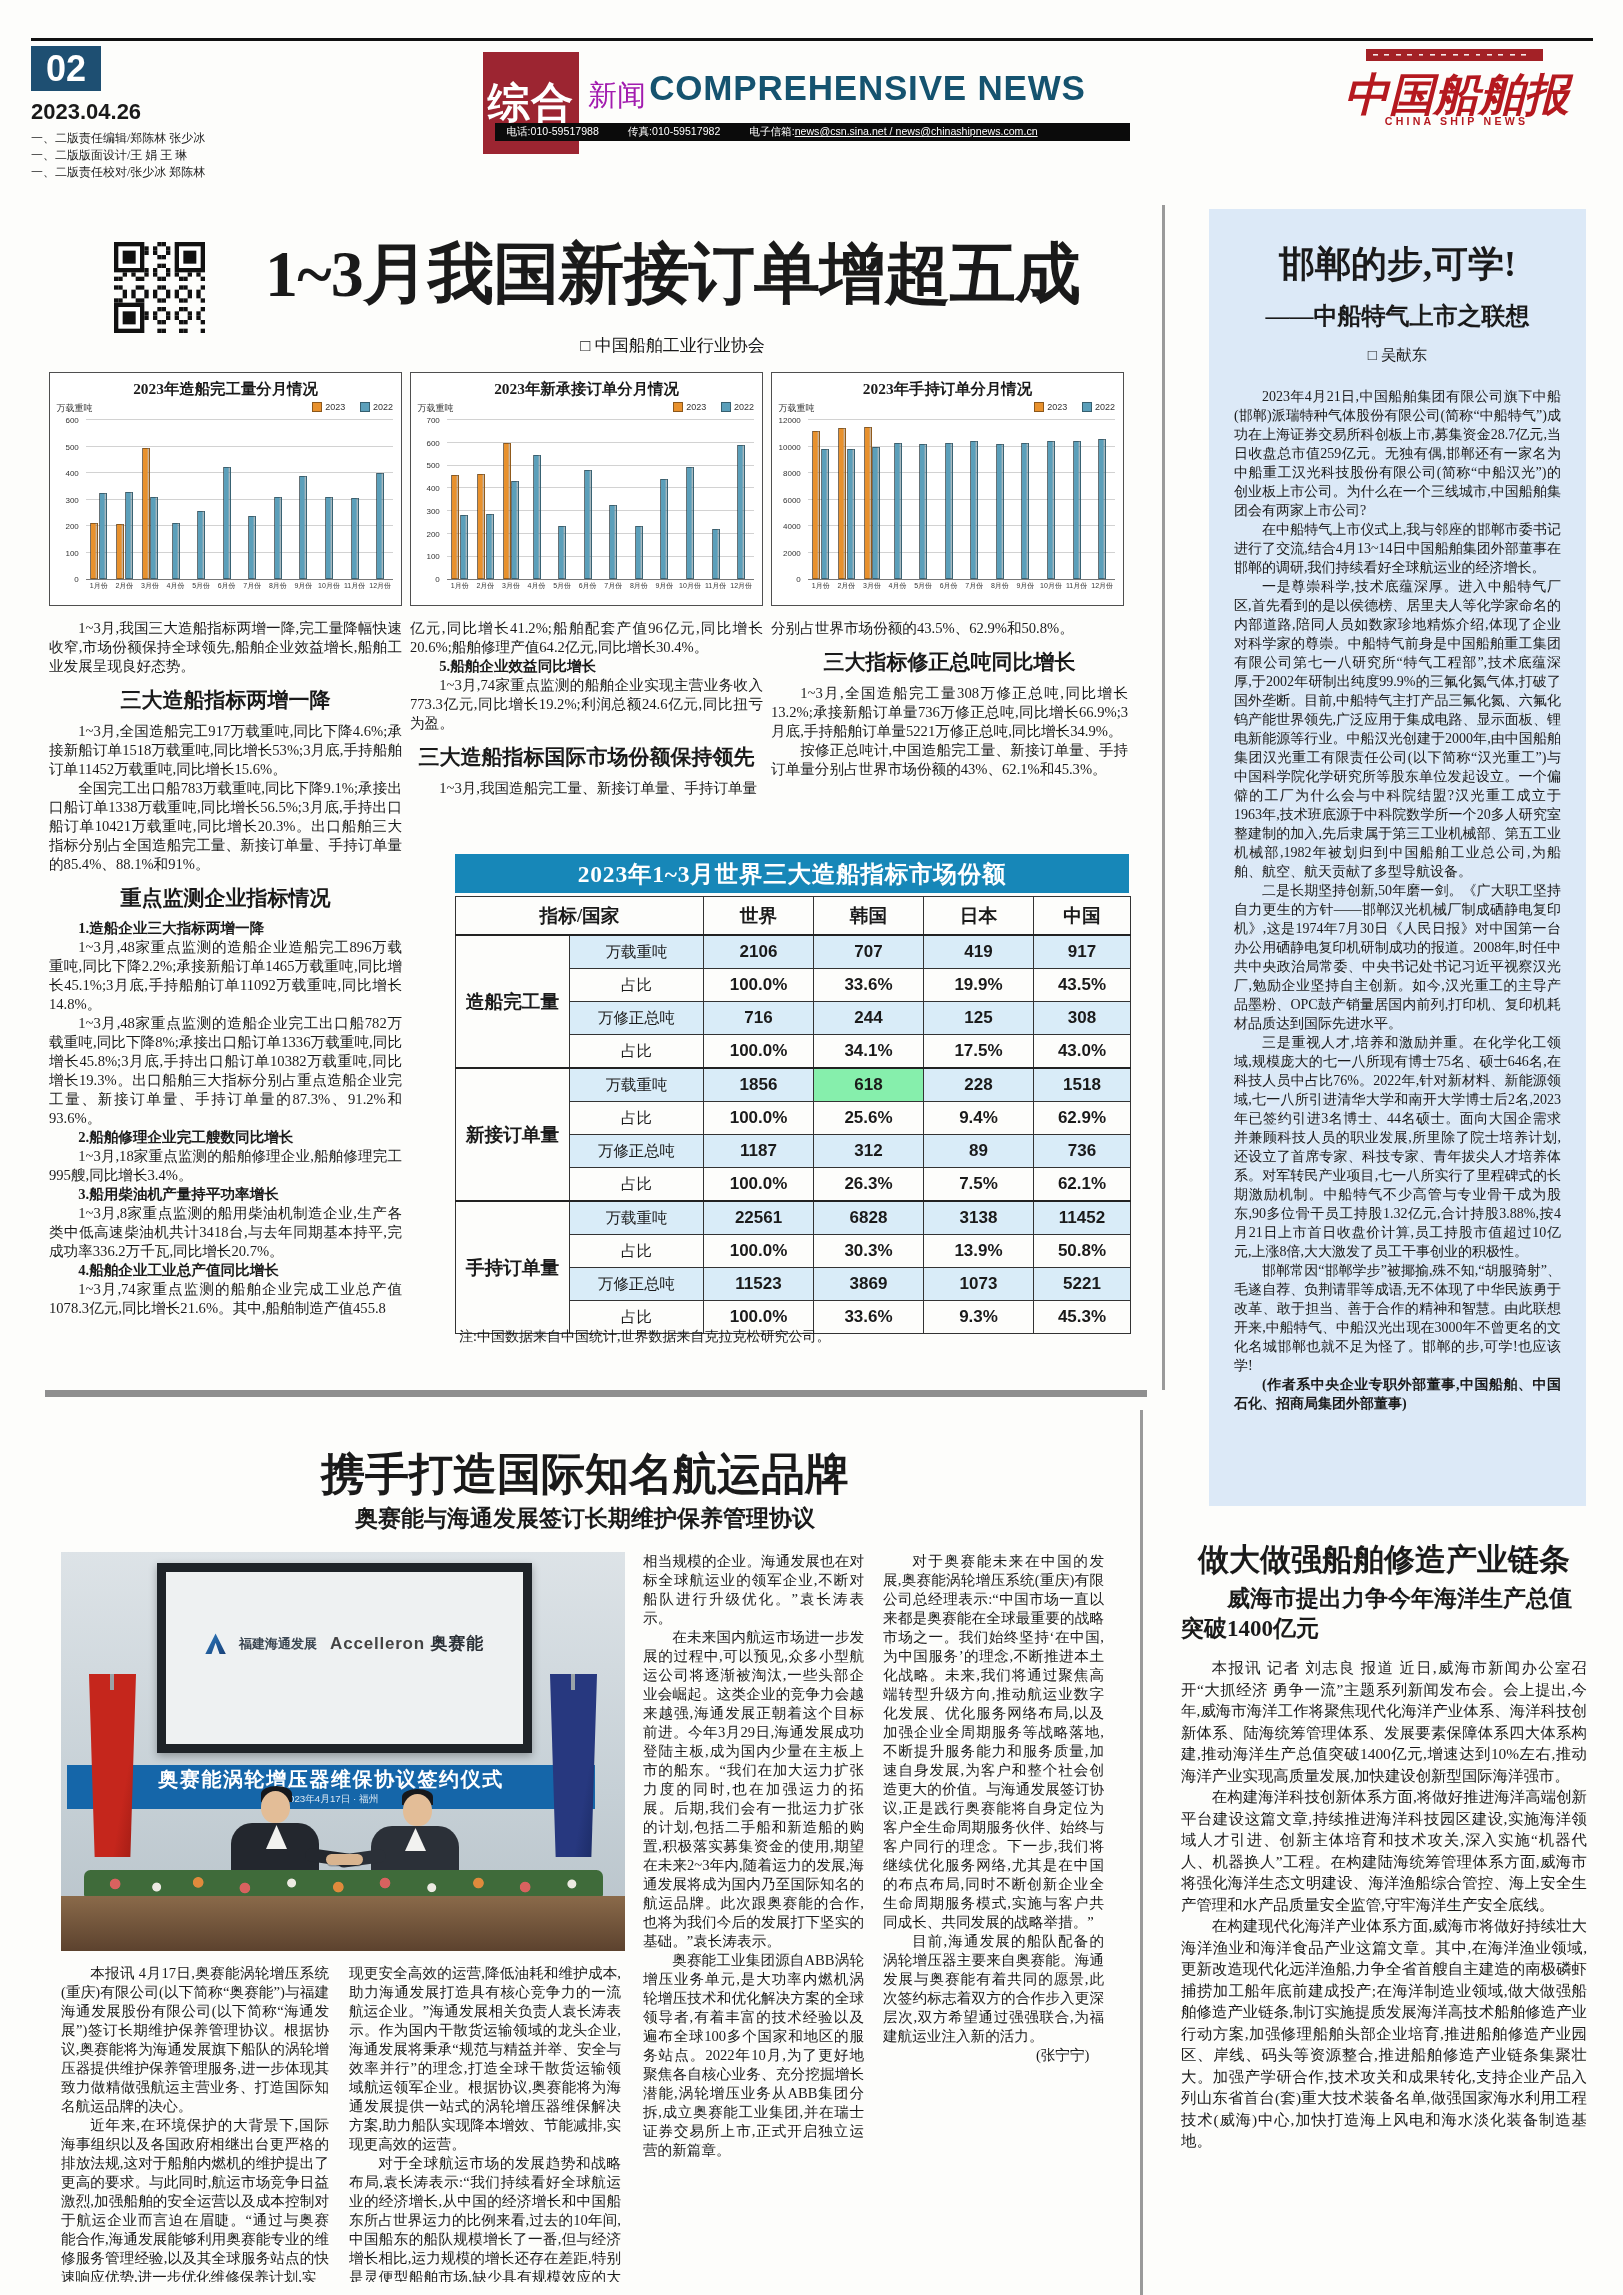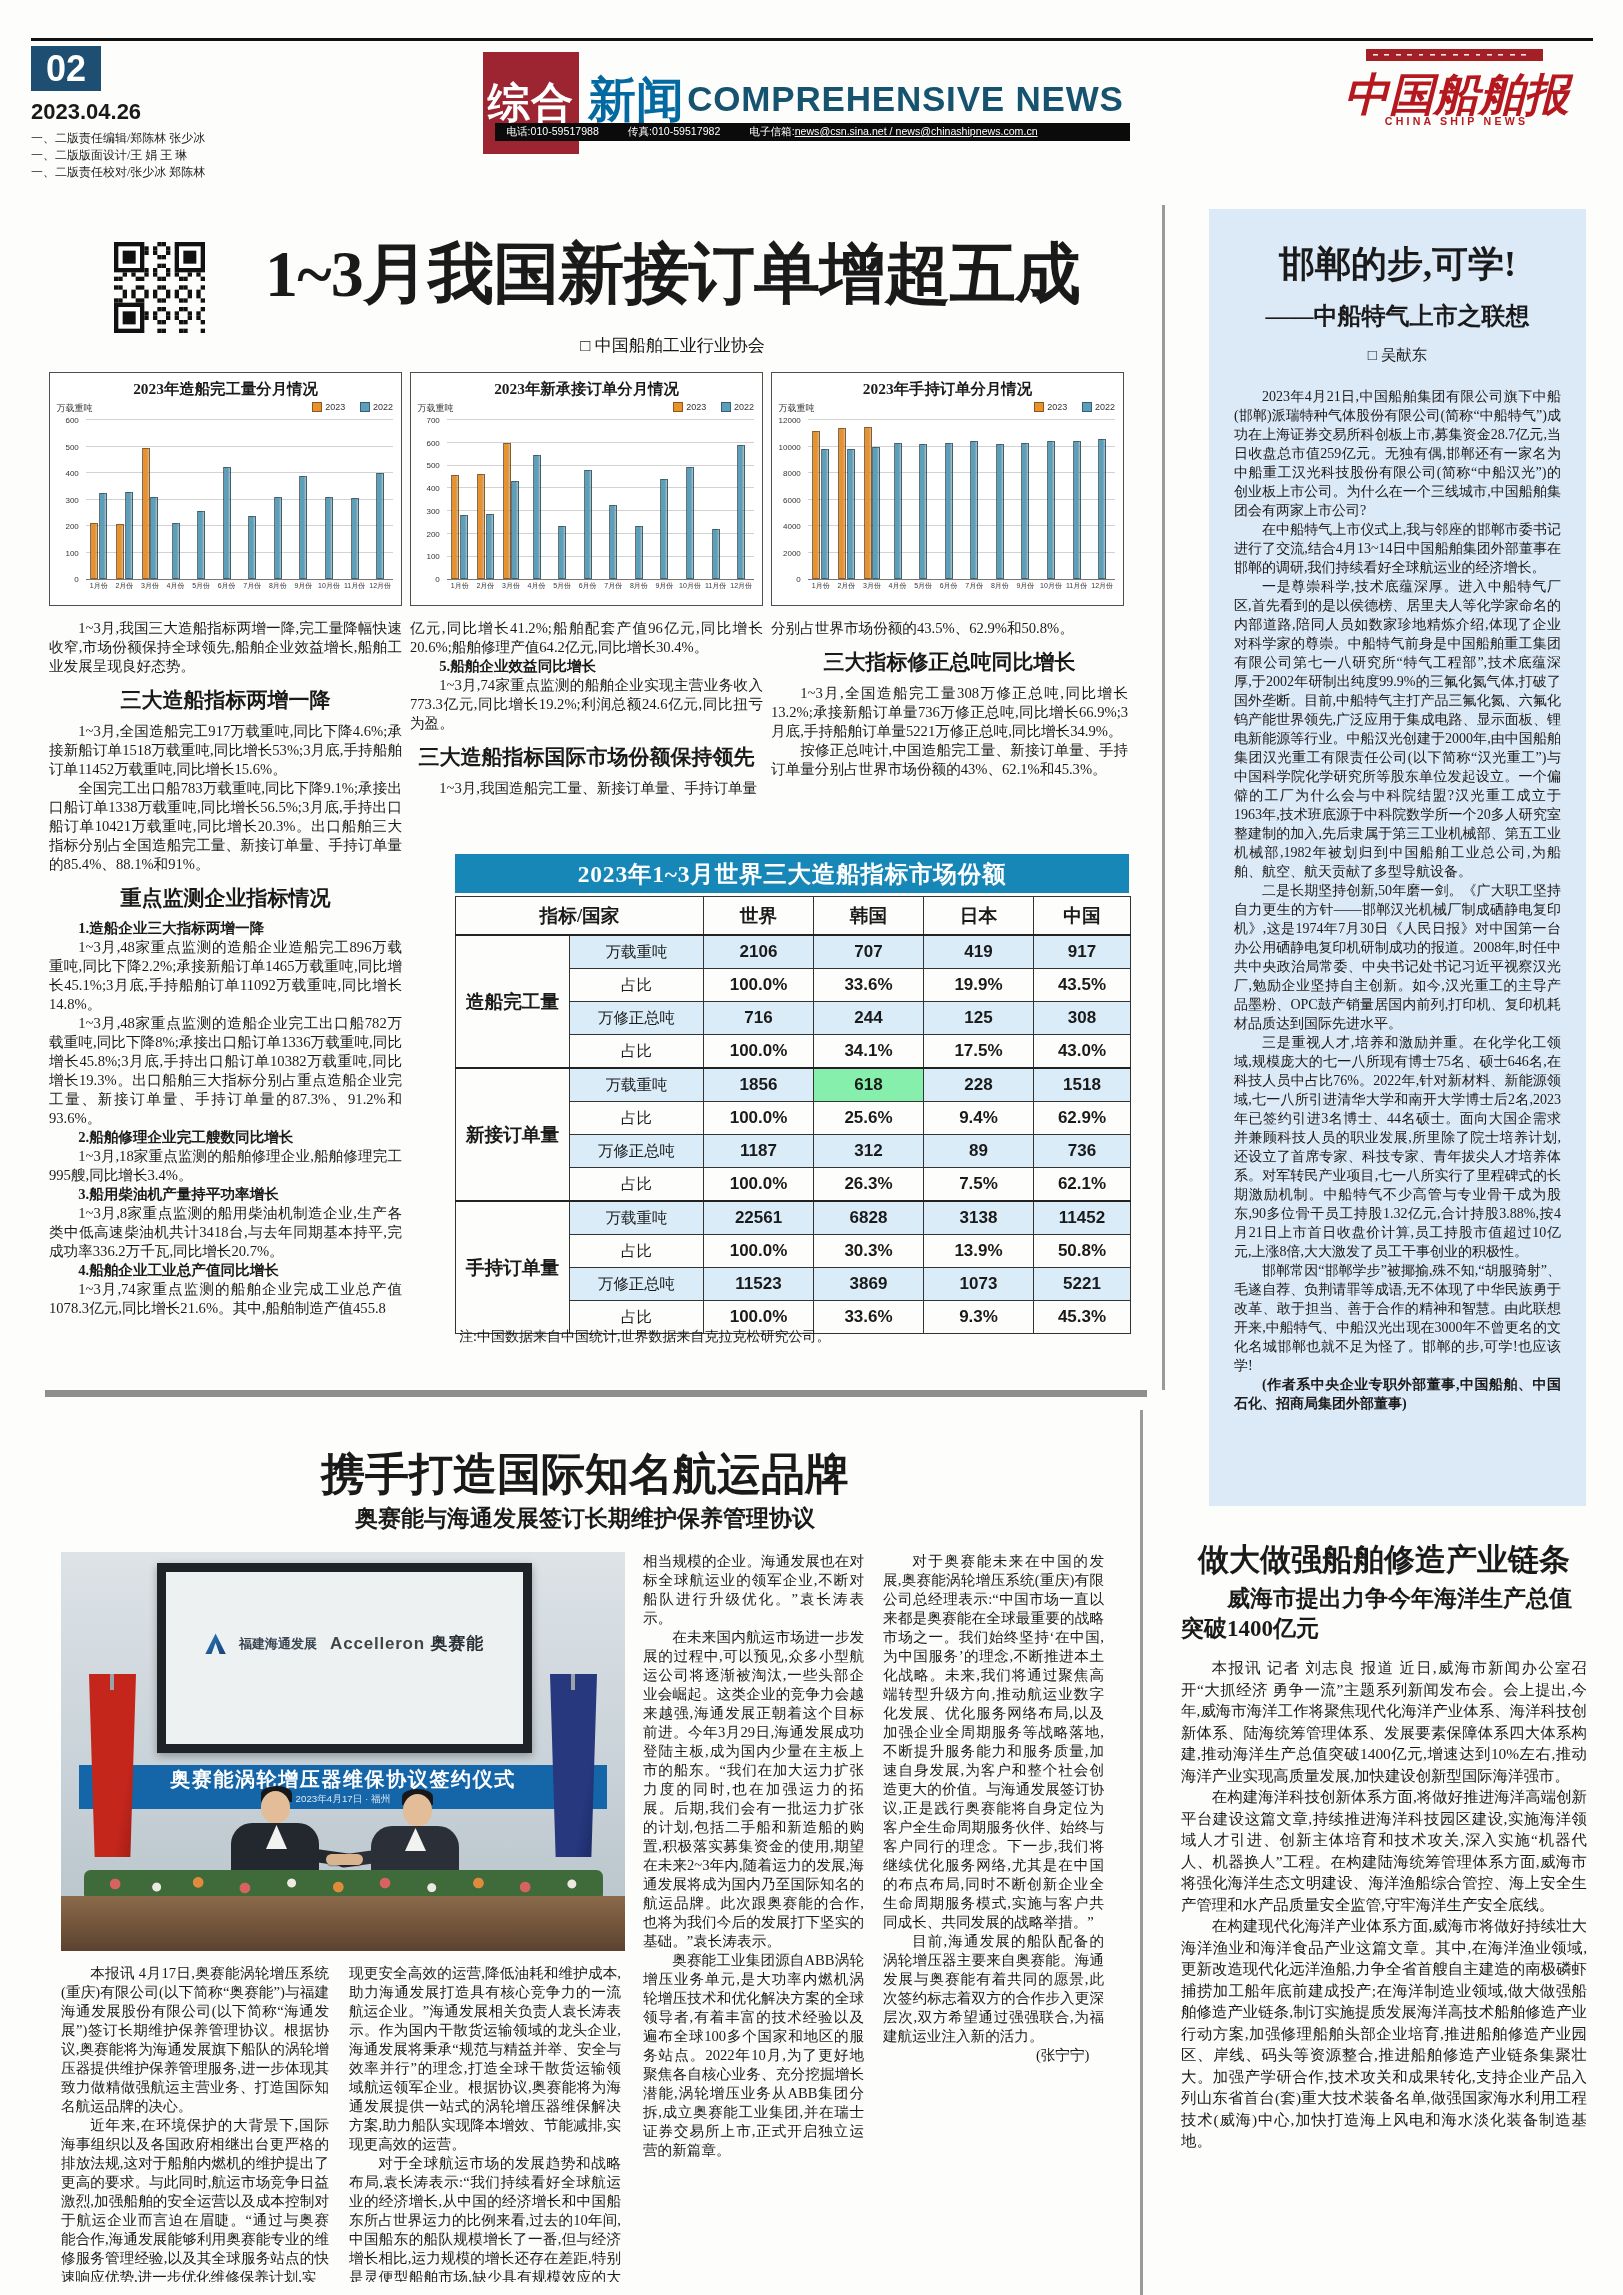--- a/index.html
+++ b/index.html
@@ -10,21 +10,21 @@
   
   .top-rule{left:31px;top:38px;width:1562px;height:3.2px;background:#111;}
   .pagenum{left:31px;top:46px;width:70px;height:45px;color:#fff;
            font-family:"Liberation Sans",sans-serif;font-weight:bold;font-size:36px;
            display:flex;align-items:center;justify-content:center;}
   .date{left:31px;top:99px;font-family:"Liberation Sans",sans-serif;font-weight:bold;font-size:22px;}
   .credits{left:31px;top:130px;font-size:12px;line-height:17px;color:#222;font-family:"Liberation Serif",serif;}
   .section-box{left:483px;top:52px;width:96px;height:102px;display:flex;align-items:center;justify-content:center;
                color:#fff;font-weight:900;font-size:42px;letter-spacing:1.6px;}
   .sec-line{left:588px;top:68px;white-space:nowrap;}
-  .sec-cn{font-size:48px;font-weight:700;color:#0369a1;}
+  .sec-cn{font-size:29px;font-weight:400;color:#a21caf;}
   .sec-en{font-family:"Liberation Sans",sans-serif;font-weight:bold;font-size:35px;letter-spacing:0.8px;vertical-align:4.9px;}
   .contact-bar{left:495px;top:123px;width:635px;height:18px;background:#0b0b0b;color:#fff;
                font-family:"Liberation Sans",sans-serif;font-size:10.6px;display:flex;align-items:center;gap:29px;padding-left:11.4px;box-sizing:border-box;}
   .contact-bar .em{text-decoration:underline;}
   .brand-strip{left:1366px;top:49px;width:177px;height:12px;background:#a32126;
      background-image:repeating-linear-gradient(90deg,rgba(255,255,255,.9) 0 4.9px,transparent 4.9px 11.4px);background-size:90% 1.6px;background-position:6.5px 4.9px;background-repeat:no-repeat;}
   .brand-cn{left:1339px;top:65px;width:235px;text-align:center;font-size:45px;font-weight:900;font-style:italic;white-space:nowrap;}
   .brand-en{left:1339px;top:115px;width:235px;text-align:center;font-family:"Liberation Sans",sans-serif;
             font-size:10.6px;font-weight:bold;letter-spacing:3.2px;}
 
@@ -95,21 +95,21 @@
          background:linear-gradient(180deg,#dde3e7 0%,#c6d0d6 60%,#b7c2c9 100%);}
   .ph-screen{position:absolute;left:96px;top:11.4px;width:375px;height:190px;background:#eef1f2;
              border:9.7px solid #1e2328;box-sizing:border-box;box-shadow:0 3.2px 8px rgba(0,0,0,.3);}
   .ph-logos{position:absolute;left:0;top:60px;width:100%;display:flex;align-items:center;justify-content:center;gap:13px;
             font-family:"Liberation Sans",sans-serif;}
   .ph-mark{width:21px;height:21px;background:linear-gradient(135deg,#2f7fc4,#173f77);
            clip-path:polygon(0 100%,50% 0,100% 100%,70% 100%,50% 45%,30% 100%);}
   .ph-org{font-size:13px;color:#3a4550;font-weight:bold;}
   .ph-brand{font-size:17px;color:#2a3036;font-weight:bold;letter-spacing:0.8px;}
   .ph-brand i{font-style:normal;color:#444;}
-  .ph-banner{position:absolute;left:18px;top:213px;width:528px;height:44px;background:#1566a9;color:#fff;text-align:center;}
+  .ph-banner{position:absolute;left:6px;top:213px;width:528px;height:44px;background:#1566a9;color:#fff;text-align:center;}
   .ph-banner-main{font-size:20px;font-weight:bold;line-height:28px;letter-spacing:1.6px;}
   .ph-banner-sub{font-size:9.7px;line-height:11.4px;color:rgba(255,255,255,.85);font-family:"Liberation Sans",sans-serif;}
   .flag{position:absolute;top:122px;width:47px;height:183px;}
   .flag .pole{position:absolute;left:21px;top:-49px;width:4px;height:65px;background:#9aa3a8;}
   .flag-red{left:28px;background:linear-gradient(100deg,#c5261c 70%,#9e1c14);clip-path:polygon(0 0,100% 0,88% 100%,12% 100%);}
   .flag-blue{right:28px;background:linear-gradient(100deg,#27387f 70%,#1a2a62);clip-path:polygon(0 0,100% 0,88% 100%,12% 100%);}
   .person{position:absolute;}
   .person .head{position:absolute;width:29px;height:32px;background:#e3bd97;border-radius:50% 50% 46% 46%;}
   .person .hair{position:absolute;width:31px;height:16px;background:#16181c;border-radius:50% 50% 0 0;}
   .person .torso{position:absolute;background:#23272e;border-radius:21px 21px 4.9px 4.9px;}

